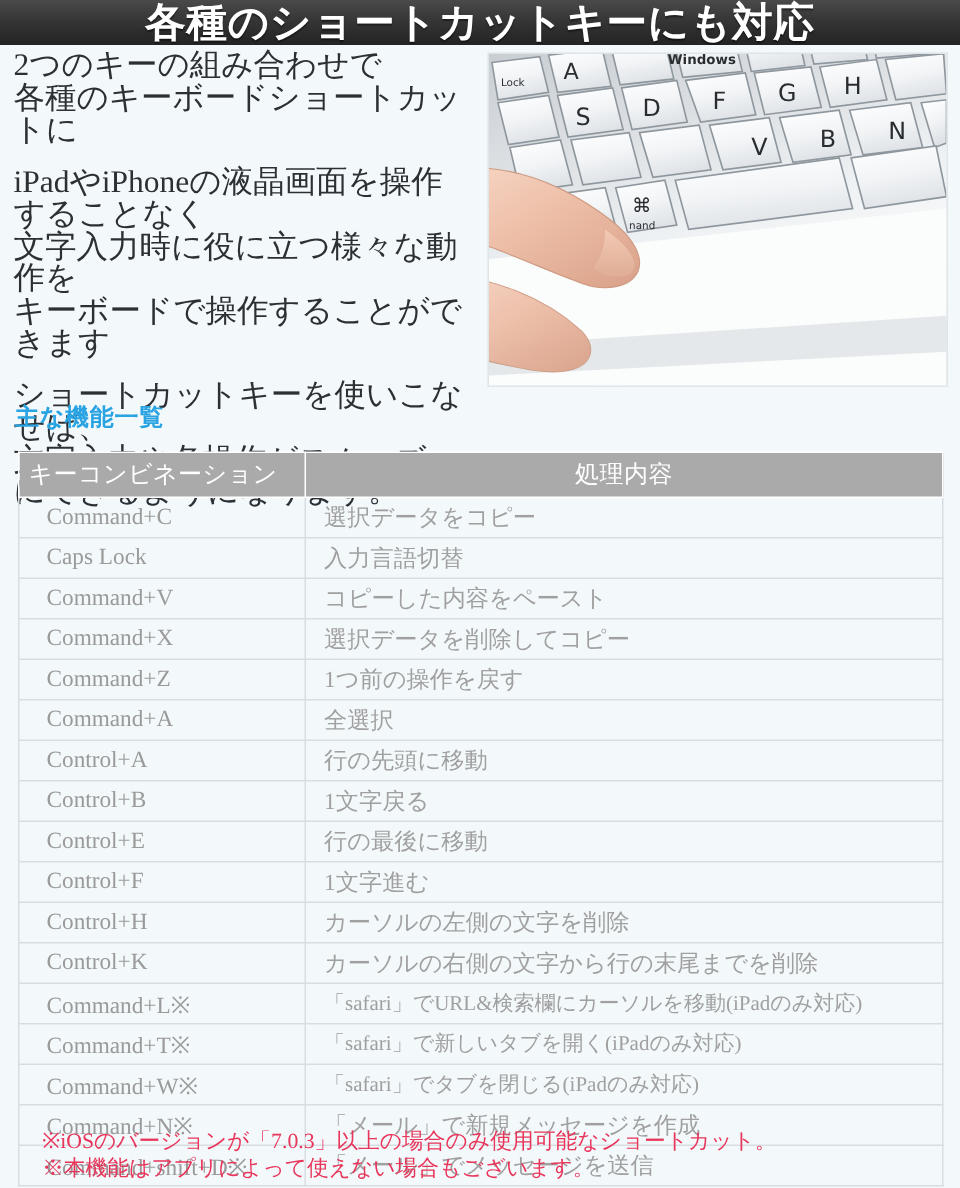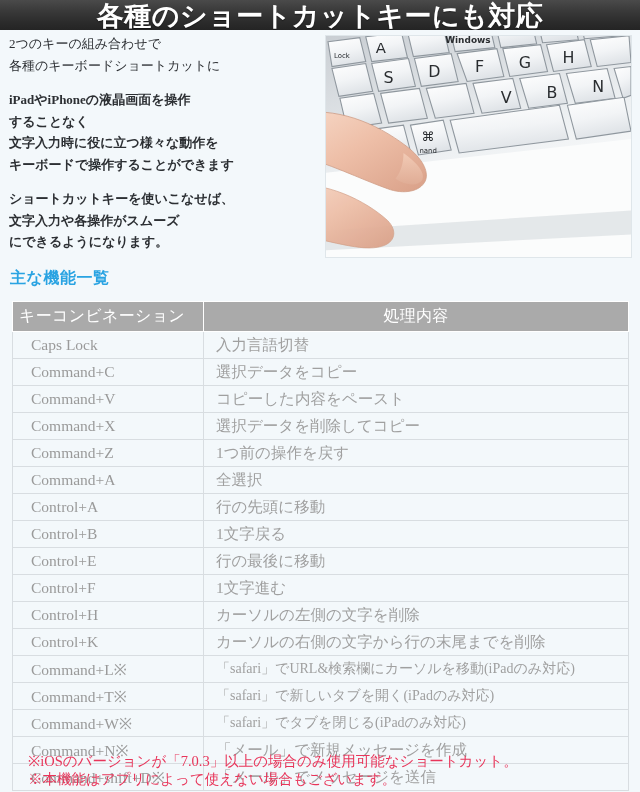--- a/index.html
+++ b/index.html
@@ -39,26 +39,26 @@
     position: relative;
     width: 640px;
     height: 227px;
   }
   .intro-text {
     position: absolute;
     left: 9px;
     top: 3px;
     width: 315px;
     color: #2c2f33;
-    font-size: 13px;
+    font-size: 21px;
     line-height: 21.5px;
     font-family: "Liberation Serif", "DejaVu Serif", serif;
   }
   .intro-text p { margin: 0 0 0 0; }
-  .intro-text p.gap { margin-top: 13px; font-weight: bold; }
+  .intro-text p.gap { margin-top: 13px; }
 
   
   .photo-frame {
     position: absolute;
     left: 325px;
     top: 5px;
     width: 307px;
     height: 223px;
     background: #e9edf0;
     overflow: hidden;
@@ -283,26 +283,26 @@
       <col class="c2">
     </colgroup>
   <thead>
     <tr>
       <th>キーコンビネーション</th>
       <th class="center">処理内容</th>
     </tr>
   </thead>
   <tbody>
     <tr>
+      <td class="key-cell">Command+C</td>
+      <td class="desc-cell">選択データをコピー</td>
+    </tr>
+    <tr>
       <td class="key-cell">Caps Lock</td>
       <td class="desc-cell">入力言語切替</td>
-    </tr>
-    <tr>
-      <td class="key-cell">Command+C</td>
-      <td class="desc-cell">選択データをコピー</td>
     </tr>
     <tr>
       <td class="key-cell">Command+V</td>
       <td class="desc-cell">コピーした内容をペースト</td>
     </tr>
     <tr>
       <td class="key-cell">Command+X</td>
       <td class="desc-cell">選択データを削除してコピー</td>
     </tr>
     <tr>

